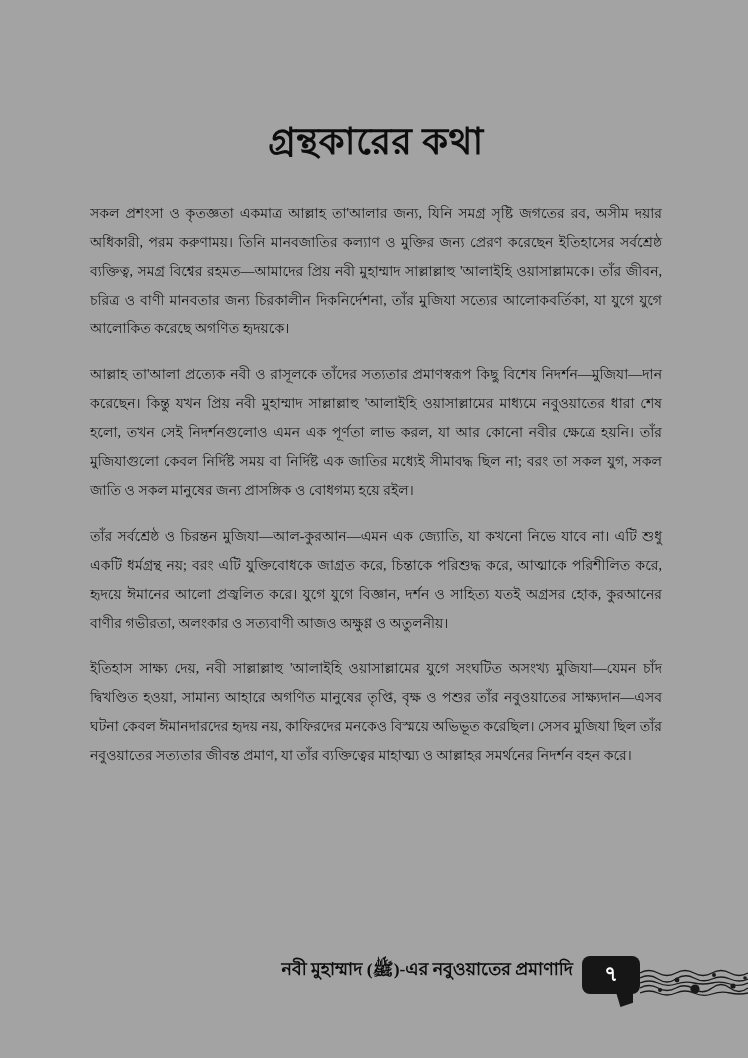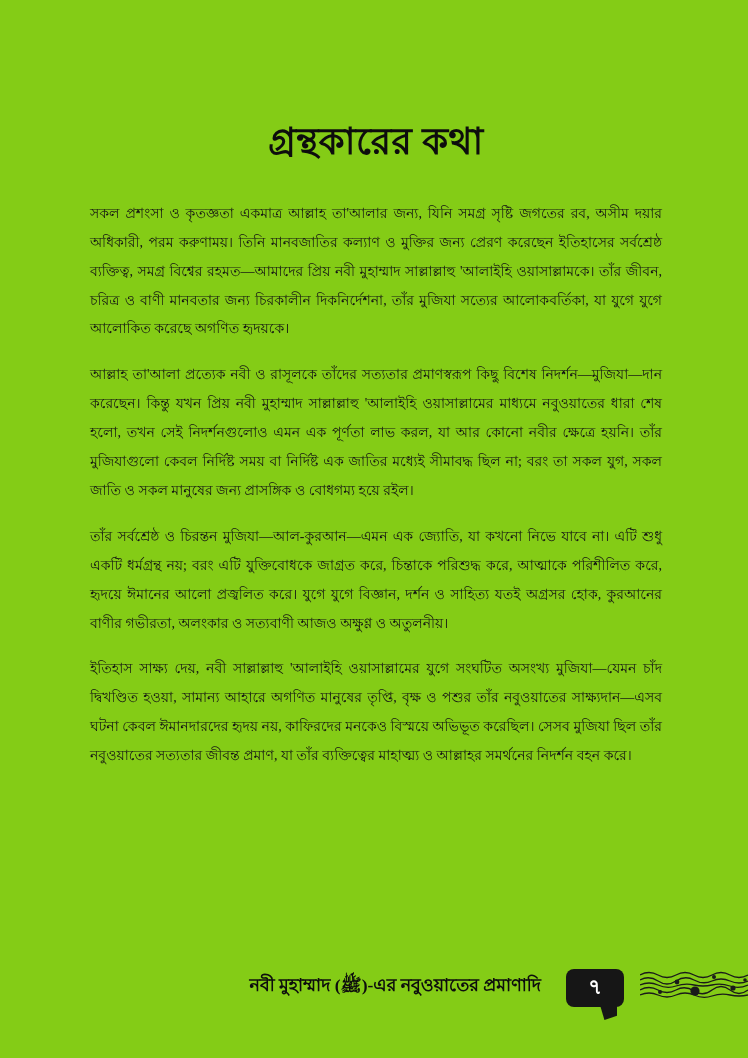--- a/index.html
+++ b/index.html
@@ -8,21 +8,21 @@
     height: 1058px;
     background: #ffffff;
     font-family: "Liberation Serif", "DejaVu Serif", serif;
     color: #121212;
     position: relative;
     overflow: hidden;
   }
   .page {
     position: absolute;
     inset: 0;
-    background: #84cc16;
+    background: #a3a3a3;
   }
   .content {
     position: absolute;
     left: 90px;
     right: 86px;
     top: 0;
   }
   .chapter-title {
     margin-top: 112px;
     text-align: center;
@@ -41,23 +41,22 @@
     color: #141414;
   }
   .body-text p:last-child { margin-bottom: 0; }
   .page-footer {
     position: absolute;
     left: 0;
     right: 0;
     top: 956px;
     height: 64px;
     display: flex;
-    align-items: center;
+    align-items: flex-start;
     justify-content: flex-end;
-    gap: 16px;
   }
   .footer-title {
     font-size: 17.5px;
     font-weight: bold;
     color: #0d0d0d;
     white-space: nowrap;
     padding-bottom: 4px;
   }
   .page-badge {
     position: relative;

